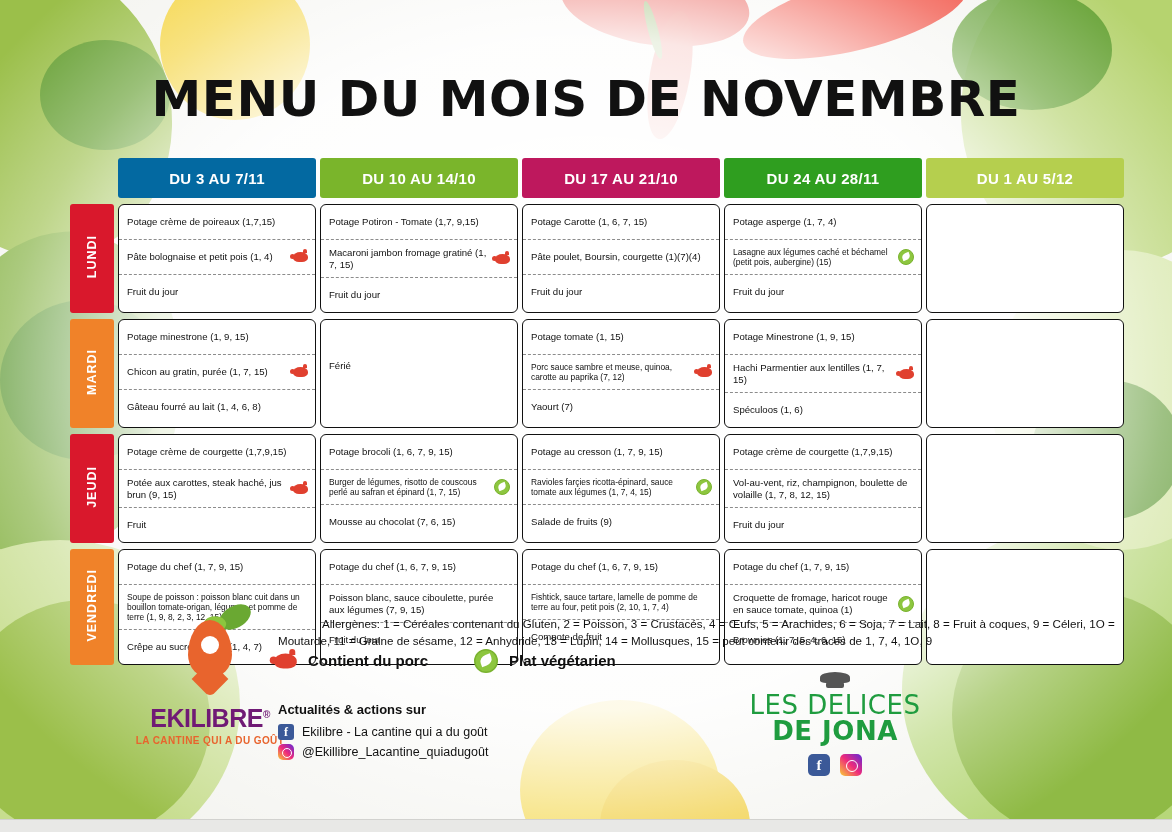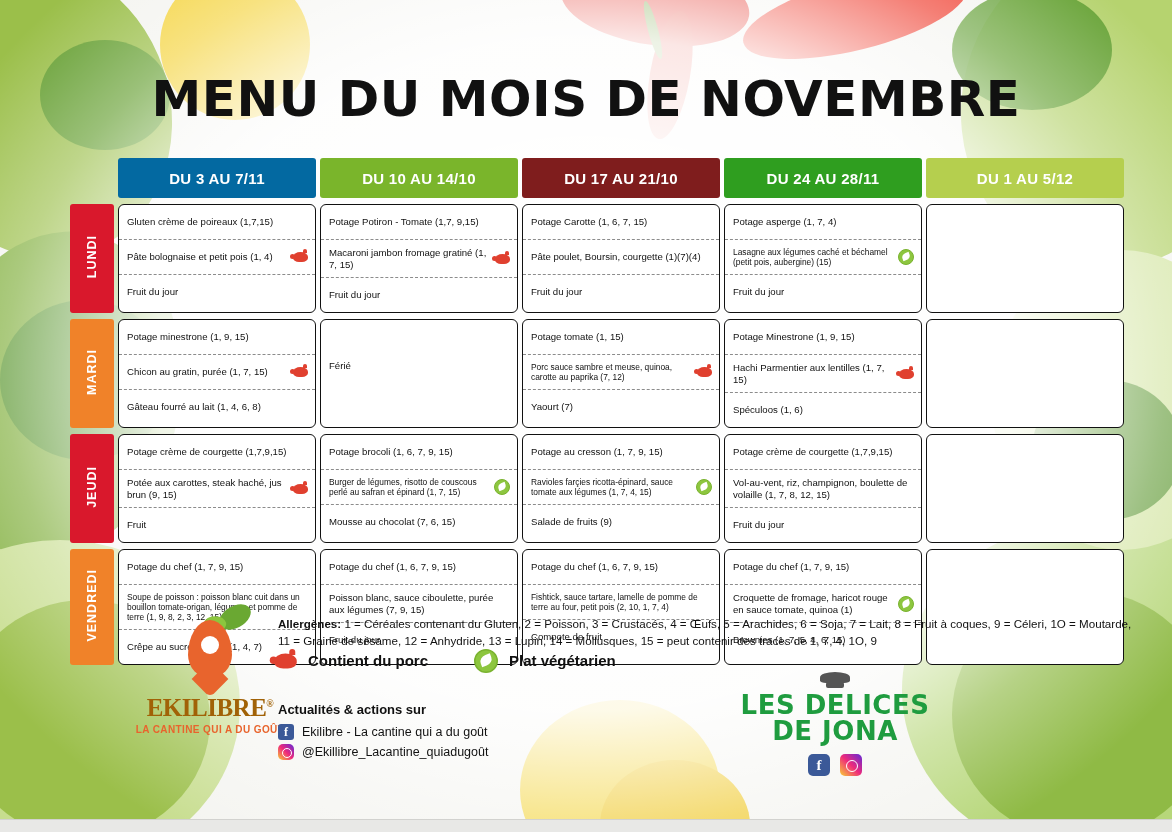--- a/index.html
+++ b/index.html
@@ -70,47 +70,47 @@
 
   .pork{display:inline-block;width:15px;height:10px;background:#e0402f;border-radius:50% 50% 40% 40%;position:relative;margin-left:5px;flex:0 0 auto;}
   .pork:before{content:"";position:absolute;left:-3px;top:2px;width:5px;height:5px;background:#e0402f;border-radius:50%;}
   .pork:after{content:"";position:absolute;right:1px;top:-3px;width:4px;height:4px;background:#e0402f;border-radius:50% 50% 0 0;}
   .veggie{display:inline-block;width:14px;height:14px;border-radius:50%;background:#8dc63f;position:relative;margin-left:5px;flex:0 0 auto;border:1px solid #7ab32f;}
   .veggie:after{content:"";position:absolute;left:3px;top:3px;width:8px;height:7px;background:#fff;border-radius:60% 0 60% 0;transform:rotate(-20deg);}
   .dish .txt{flex:1 1 auto;}
 
   
   .allerg{position:absolute;left:278px;top:616px;width:860px;font-size:11.6px;color:#111;line-height:1.45;}
-  .allerg b{font-weight:bold;}
+  .allerg b{font-weight:normal;margin-left:44px;}
   .legend{position:absolute;left:278px;top:652px;display:flex;align-items:center;gap:10px;font-size:15px;}
   .legend .item{display:flex;align-items:center;gap:9px;margin-right:40px;font-weight:bold;color:#111;}
   .legend .pork,.legend .veggie{margin-left:0;transform:scale(1.5);margin-right:6px;}
 
   
   .ekilibre{position:absolute;left:130px;top:612px;width:160px;text-align:center;}
   .pin{width:44px;height:58px;margin:0 auto;background:#e8642d;border-radius:50% 50% 50% 50%/60% 60% 40% 40%;position:relative;}
   .pin:after{content:"";position:absolute;left:13px;top:16px;width:18px;height:18px;background:#fff;border-radius:50%;}
   .pin:before{content:"";position:absolute;left:9px;bottom:-14px;width:26px;height:26px;background:#e8642d;transform:rotate(45deg);border-radius:0 0 6px 0;}
   .leaf{position:absolute;left:88px;top:-6px;width:34px;height:22px;background:#6aa832;border-radius:60% 40% 60% 40%;transform:rotate(-20deg);}
   .leaf2{position:absolute;left:74px;top:4px;width:22px;height:16px;background:#8cc63e;border-radius:60% 40% 60% 40%;transform:rotate(15deg);}
-  .ekilibre .brand{font-size:25px;font-weight:bold;color:#a16207;letter-spacing:-.5px;margin-top:10px;font-family:Liberation Serif, serif;}
+  .ekilibre .brand{font-size:25px;font-weight:bold;color:#701a75;letter-spacing:-.5px;margin-top:20px;font-family:Liberation Sans, sans-serif;}
   .ekilibre .brand sup{font-size:10px;vertical-align:super;}
   .ekilibre .tag{font-size:10px;color:#e8642d;font-weight:bold;letter-spacing:.4px;margin-top:2px;}
 
   
   .social{position:absolute;left:278px;top:702px;font-size:12.5px;color:#111;}
   .social .head{font-weight:bold;margin-bottom:7px;font-size:13px;}
   .social .row{display:flex;align-items:center;gap:8px;margin-bottom:4px;}
   .fb{width:16px;height:16px;background:#3b5998;border-radius:3px;color:#fff;font-size:12px;font-weight:bold;text-align:center;line-height:16px;font-family:"Liberation Serif",serif;}
   .ig{width:16px;height:16px;border-radius:5px;background:linear-gradient(45deg,#f9ce34,#ee2a7b,#6228d7);position:relative;}
   .ig:after{content:"";position:absolute;left:4px;top:4px;width:8px;height:8px;border:1.6px solid #fff;border-radius:50%;}
 
   
   .jona{position:absolute;left:720px;top:672px;width:230px;text-align:center;}
-  .jona .l1{font-size:26px;font-weight:bold;color:#1f9c3f;letter-spacing:.5px;font-family:"DejaVu Sans","Liberation Sans",sans-serif;}
+  .jona .l1{font-size:26px;font-weight:normal;color:#1f9c3f;letter-spacing:.5px;font-family:"DejaVu Sans","Liberation Sans",sans-serif;}
   .jona .l2{font-size:26px;font-weight:bold;color:#1f9c3f;letter-spacing:.5px;margin-top:-4px;font-family:"DejaVu Sans","Liberation Sans",sans-serif;}
   .jona .hat{width:30px;height:16px;margin:0 auto 2px;position:relative;}
   .jona .hat:before{content:"";position:absolute;left:0;top:0;width:30px;height:11px;background:#555;border-radius:50% 50% 20% 20%;}
   .jona .hat:after{content:"";position:absolute;left:6px;top:10px;width:18px;height:6px;background:#555;border-radius:2px;}
   .jona .icons{margin-top:8px;display:flex;gap:10px;justify-content:center;}
   .jona .icons .fb,.jona .icons .ig{width:22px;height:22px;line-height:22px;font-size:15px;border-radius:5px;}
   .jona .icons .ig:after{left:6px;top:6px;width:10px;height:10px;}
 </style>
 </head>
 <body>
@@ -141,31 +141,31 @@
 <div class="page">
 
   <div class="title">MENU DU MOIS DE NOVEMBRE</div>
 
   <table class="menu">
     <thead>
       <tr>
         <th class="corner"></th>
         <th class="weekhdr" style="background: #0369a1;">DU 3 AU 7/11</th>
         <th class="weekhdr" style="background: rgb(122, 181, 43);">DU 10 AU 14/10</th>
-        <th class="weekhdr" style="background: #7f1d1d; text-align: center;">DU 17 AU 21/10</th>
+        <th class="weekhdr" style="background: #be185d; text-align: center;">DU 17 AU 21/10</th>
         <th class="weekhdr" style="background: rgb(47, 158, 31);">DU 24 AU 28/11</th>
         <th class="weekhdr" style="background: rgb(181, 207, 78);">DU 1 AU 5/12</th>
       </tr>
     </thead>
     <tbody id="menu-body">
         <tr>
           <td class="daylbl" style="background: rgb(217, 24, 44);"><span>LUNDI</span></td>
           <td class="cell">
             <div class="dish mid">
-              <span class="txt">Gluten crème de poireaux (1,7,15)</span>
+              <span class="txt">Potage crème de poireaux (1,7,15)</span>
             </div>
             <div class="dish mid">
               <span class="txt">Pâte bolognaise et petit pois (1, 4)</span>
               <span class="pork"></span>
             </div>
             <div class="dish mid">
               <span class="txt">Fruit du jour</span>
             </div>
           </td>
           <td class="cell">

